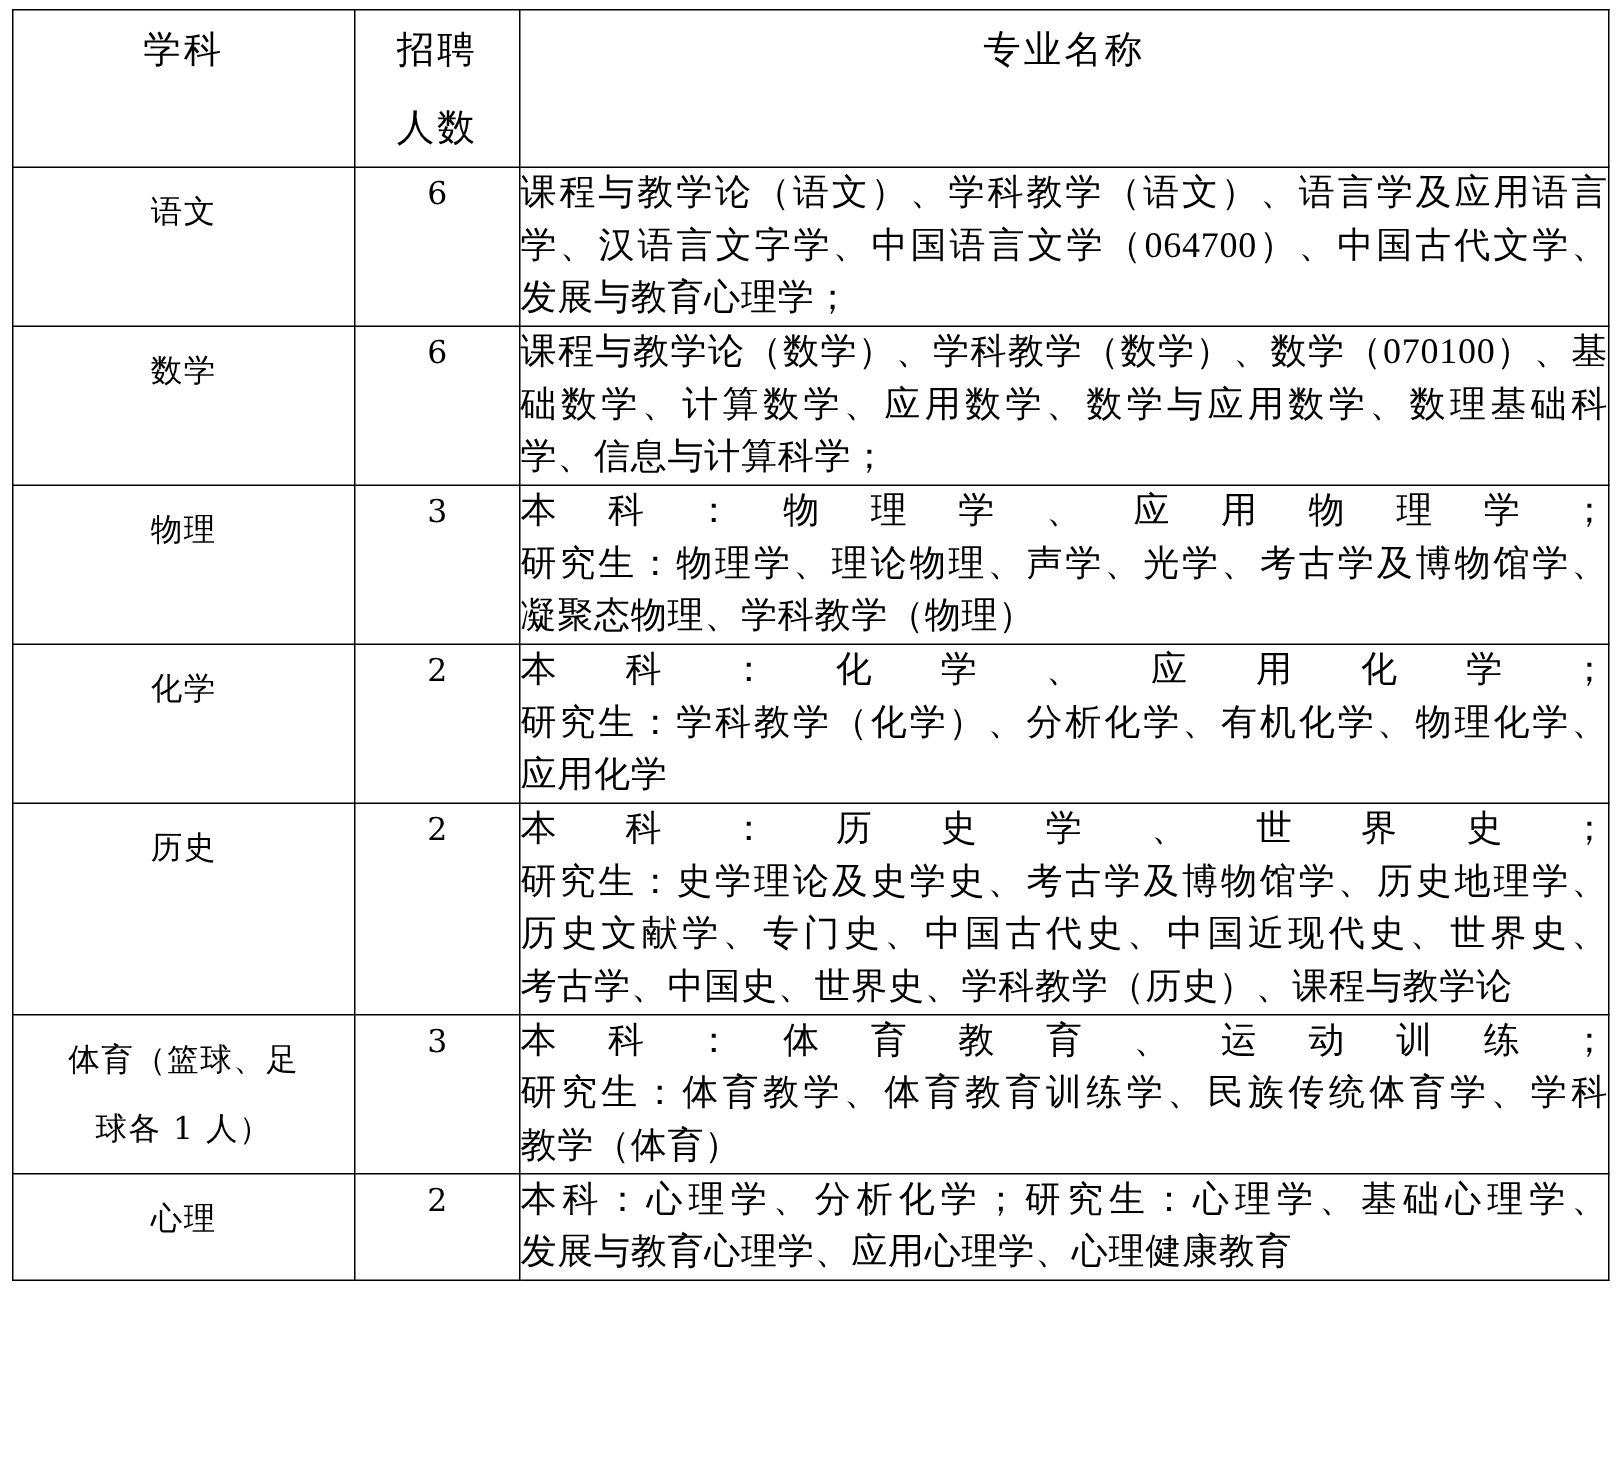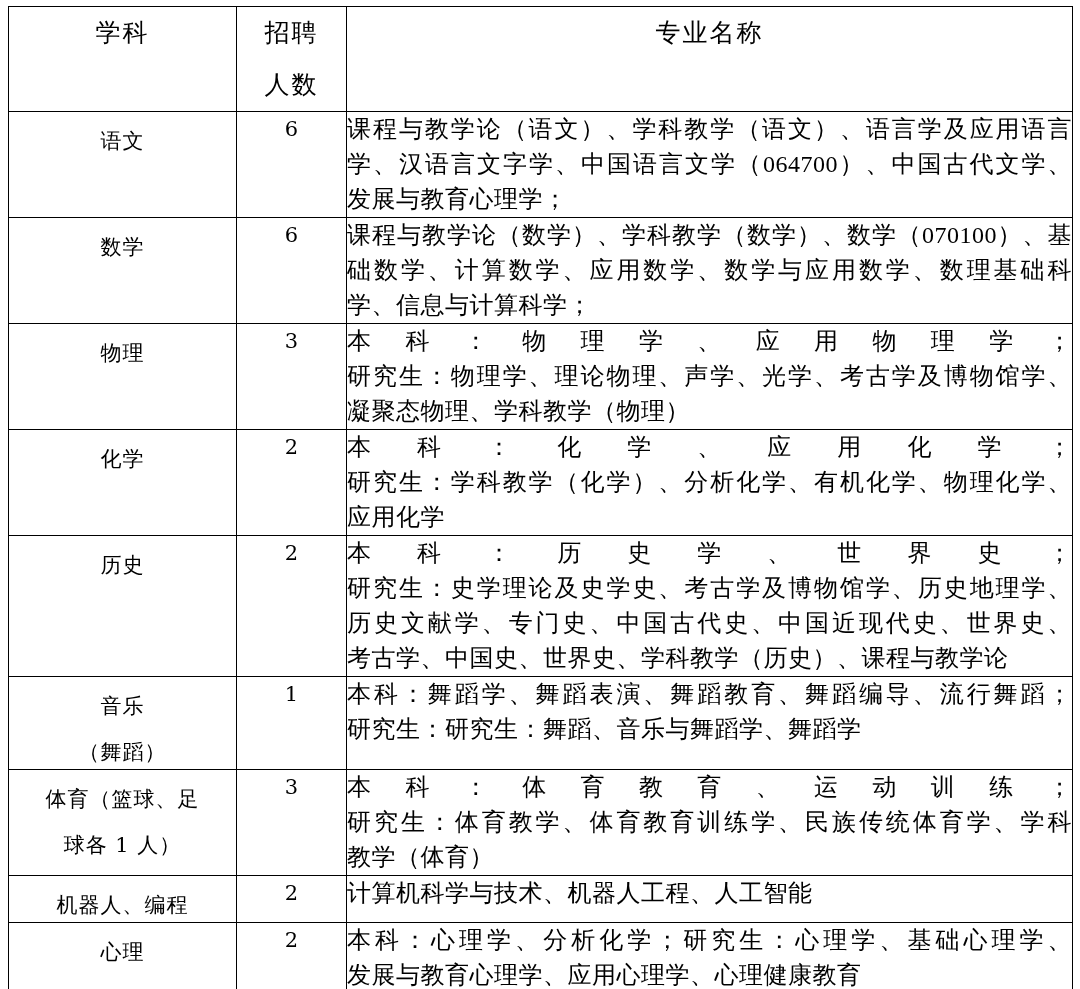--- a/index.html
+++ b/index.html
@@ -151,48 +151,28 @@
           <td class="count-cell">2</td>
           <td class="majors-cell">
             <span class="mline justify-full">本科：历史学、世界史；</span>
             <span class="mline justify-full">研究生：史学理论及史学史、考古学及博物馆学、历史地理学、</span>
             <span class="mline justify-full">历史文献学、专门史、中国古代史、中国近现代史、世界史、</span>
             <span class="mline">考古学、中国史、世界史、学科教学（历史）、课程与教学论</span>
           </td>
         </tr>
         <tr>
           <td class="subject-cell">
-            <span class="sub-line">音乐</span>
-            <span class="sub-line">（舞蹈）</span>
-          </td>
-          <td class="count-cell">1</td>
-          <td class="majors-cell">
-            <span class="mline justify-full">本科：舞蹈学、舞蹈表演、舞蹈教育、舞蹈编导、流行舞蹈；</span>
-            <span class="mline">研究生：研究生：舞蹈、音乐与舞蹈学、舞蹈学</span>
-          </td>
-        </tr>
-        <tr>
-          <td class="subject-cell">
             <span class="sub-line">体育（篮球、足</span>
             <span class="sub-line">球各 1 人）</span>
           </td>
           <td class="count-cell">3</td>
           <td class="majors-cell">
             <span class="mline justify-full">本科：体育教育、运动训练；</span>
             <span class="mline justify-full">研究生：体育教学、体育教育训练学、民族传统体育学、学科</span>
             <span class="mline">教学（体育）</span>
-          </td>
-        </tr>
-        <tr>
-          <td class="subject-cell">
-            <span class="sub-line">机器人、编程</span>
-          </td>
-          <td class="count-cell">2</td>
-          <td class="majors-cell">
-            <span class="mline">计算机科学与技术、机器人工程、人工智能</span>
           </td>
         </tr>
         <tr>
           <td class="subject-cell">
             <span class="sub-line">心理</span>
           </td>
           <td class="count-cell">2</td>
           <td class="majors-cell">
             <span class="mline justify-full">本科：心理学、分析化学；研究生：心理学、基础心理学、</span>
             <span class="mline">发展与教育心理学、应用心理学、心理健康教育</span>

